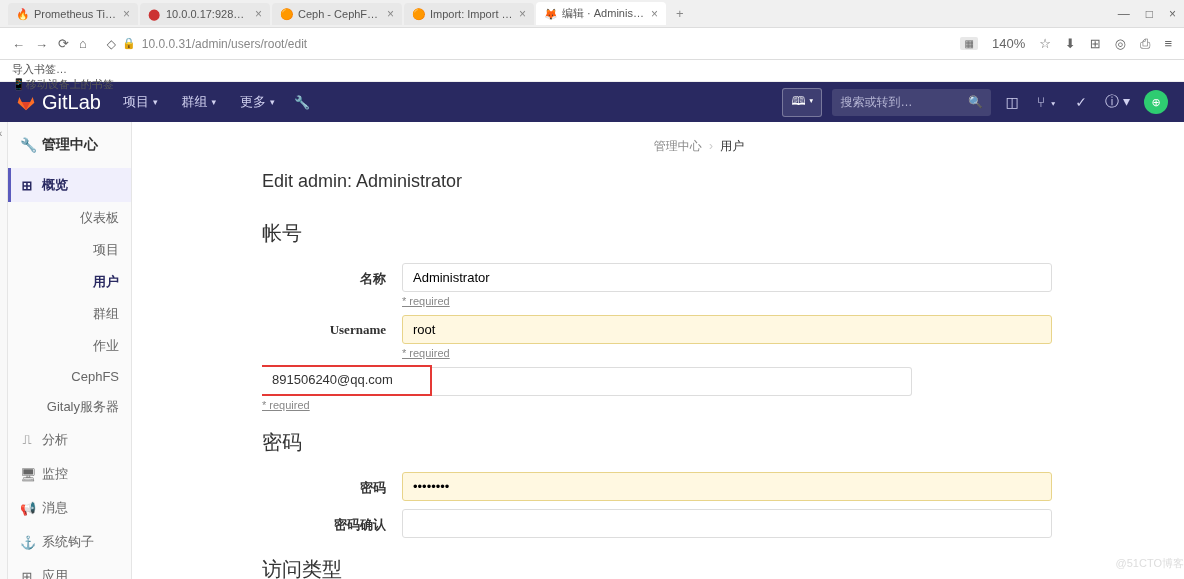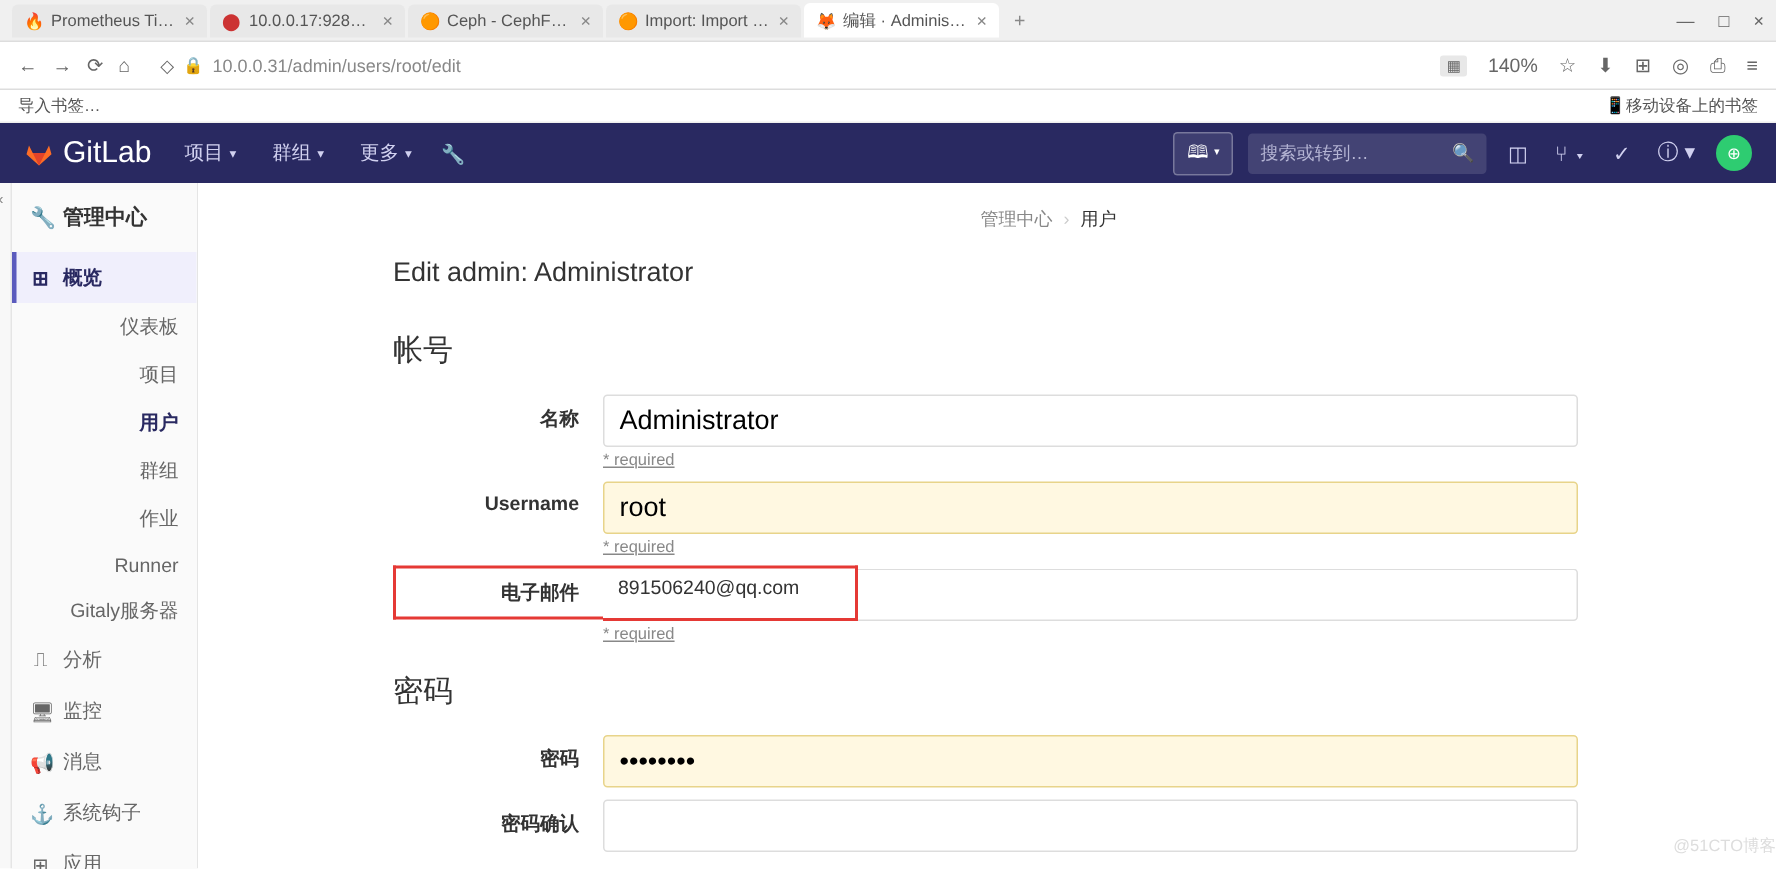--- a/index.html
+++ b/index.html
@@ -19,21 +19,21 @@
     .nav-arrows { display: flex; gap: 10px; color: #666; }
     .nav-arrows span { cursor: pointer; }
     .url-bar { flex: 1; display: flex; align-items: center; gap: 6px; padding: 2px 8px; font-size: 12px; color: #666; }
     .url-bar .shield { color: #666; }
     .url-bar .lock { color: #e02828; font-size: 11px; }
     .url-bar .url { color: #888; }
     .toolbar-right { display: flex; align-items: center; gap: 14px; color: #666; font-size: 13px; }
     .toolbar-right span { cursor: pointer; }
     .zoom-badge { background: #e8e8e8; padding: 1px 4px; border-radius: 2px; font-size: 10px; }
     
-    .bookmark-bar { height: 22px; padding: 2px 12px; font-size: 11px; color: #555; border-bottom: 1px solid #eee; display: flex; justify-content: space-between; align-items: center; }
+    .bookmark-bar { height: 22px; padding: 2px 12px; font-size: 11px; color: #555; border-bottom: 1px solid #eee; display: flex; justify-content: space-between; align-items: flex-start; flex-direction: column; }
     
     
     .gitlab-navbar { display: flex; align-items: center; height: 40px; background: #292961; color: #fff; padding: 0 16px; gap: 4px; }
     .gitlab-logo { display: flex; align-items: center; gap: 6px; font-weight: 400; font-size: 20px; margin-right: 8px; }
     .gitlab-logo-icon { width: 20px; height: 20px; }
     .nav-item { padding: 6px 10px; color: #d1d1f0; font-size: 13px; cursor: pointer; display: flex; align-items: center; gap: 4px; }
     .nav-item .caret { font-size: 9px; }
     .wrench { margin-left: 6px; color: #d1d1f0; cursor: pointer; }
     .navbar-right { margin-left: auto; display: flex; align-items: center; gap: 10px; }
     .plus-badge { background: rgba(255,255,255,0.1); border: 1px solid rgba(255,255,255,0.3); border-radius: 3px; padding: 3px 8px; cursor: pointer; font-size: 12px; }
@@ -55,23 +55,23 @@
     .sidebar-icon { width: 14px; display: inline-block; text-align: center; }
     
     .main-content { flex: 1; overflow-y: auto; padding: 16px 48px 16px 130px; }
     .breadcrumb { font-size: 12px; color: #888; margin-bottom: 16px; text-align: center; }
     .breadcrumb .sep { margin: 0 4px; color: #ccc; }
     .breadcrumb .current { color: #333; font-weight: 500; }
     .page-title { font-size: 18px; font-weight: 400; color: #333; margin-bottom: 28px; }
     
     .section-title { font-size: 20px; font-weight: 400; color: #333; margin: 18px 0 16px; }
     .form-row { display: flex; align-items: flex-start; margin-bottom: 8px; }
-    .form-label { width: 140px; text-align: right; padding-right: 16px; font-size: 13px; font-weight: 600; color: #333; padding-top: 7px; }
+    .form-label { width: 140px; text-align: right; padding-right: 16px; font-size: 13px; font-weight: 600; color: #333; padding-top: 7px; font-family: Liberation Serif, serif; }
     .form-field { flex: 1; }
-    .form-input { width: 100%; max-width: 650px; padding: 6px 10px; border: 1px solid #ddd; border-radius: 3px; font-size: 18px; }
+    .form-input { width: 100%; max-width: 650px; padding: 6px 10px; border: 1px solid #ddd; border-radius: 3px; font-size: 13px; }
     .form-input.warn { background: #fff8e1; border-color: #e8d48a; }
     .required-note { font-size: 11px; color: #888; margin-top: 3px; text-decoration: underline; }
     
     .watermark { position: absolute; right: 0; bottom: 8px; font-size: 11px; color: #ddd; }
   </style>
 </head>
 <body>
 
 <div class="browser-tabs">
   <div class="browser-tab">
@@ -181,21 +181,21 @@
     </div>
     <div class="sidebar-item active">
       <span class="sidebar-icon">⊞</span>
       <span>概览</span>
     </div>
     <div class="sidebar-subitem">仪表板</div>
     <div class="sidebar-subitem">项目</div>
     <div class="sidebar-subitem active">用户</div>
     <div class="sidebar-subitem">群组</div>
     <div class="sidebar-subitem">作业</div>
-    <div class="sidebar-subitem">Runner</div>
+    <div class="sidebar-subitem">CephFS</div>
     <div class="sidebar-subitem">Gitaly服务器</div>
 
     <div class="sidebar-item">
         <span class="sidebar-icon">⎍</span>
         <span>分析</span>
       </div>
     <div class="sidebar-item">
         <span class="sidebar-icon">🖥</span>
         <span>监控</span>
       </div>
@@ -234,21 +234,20 @@
 
     <div class="form-row">
       <div class="form-label">Username</div>
       <div class="form-field">
         <input class="form-input warn" value="root" style="">
         <div class="required-note">* required</div>
       </div>
     </div>
 
     <div class="form-row">
-      <div class="form-label" style="border:2px solid #e53935;border-right:none;padding-top:7px;padding-bottom:7px;margin-top:-2px">电子邮件</div>
       <div class="form-field">
         <div style="display:flex">
           <div style="border:2px solid #e53935;border-left:none;flex:0 0 170px;padding:5px 0 5px 10px;font-size:13px;margin-top:-2px"><span>891506240@qq.com</span></div>
           <input class="form-input" style="border-left: none; border-radius: 0px 3px 3px 0px; flex: 1 1 0%; max-width: 480px;">
         </div>
         <div class="required-note">* required</div>
       </div>
     </div>
 
     <h2 class="section-title">密码</h2>

